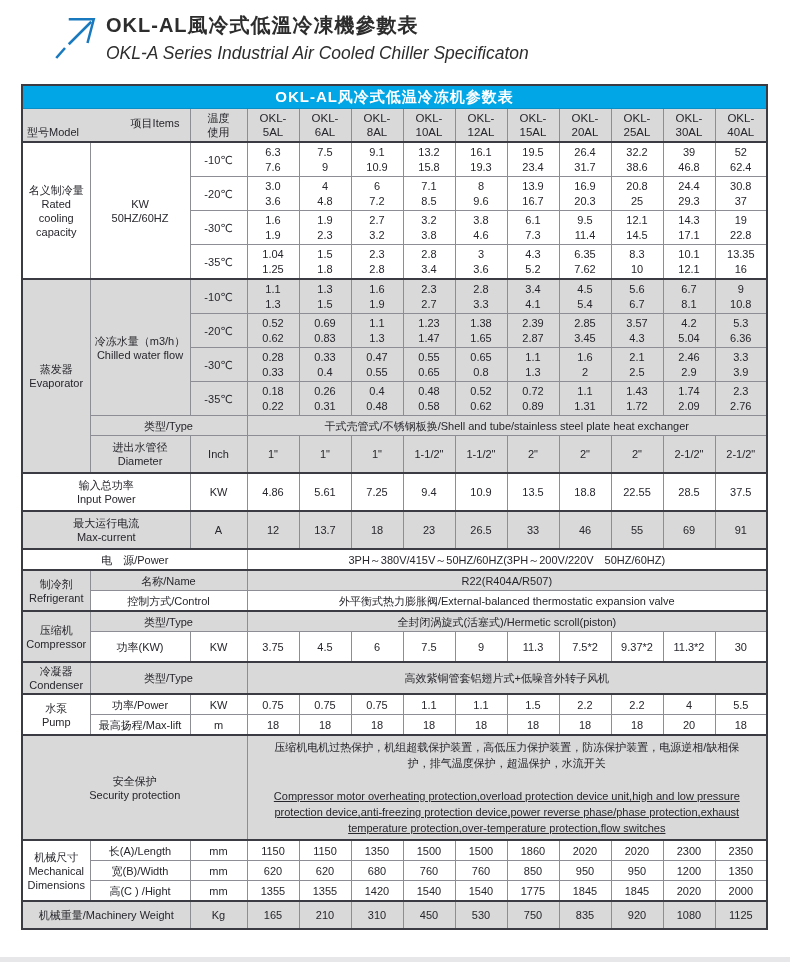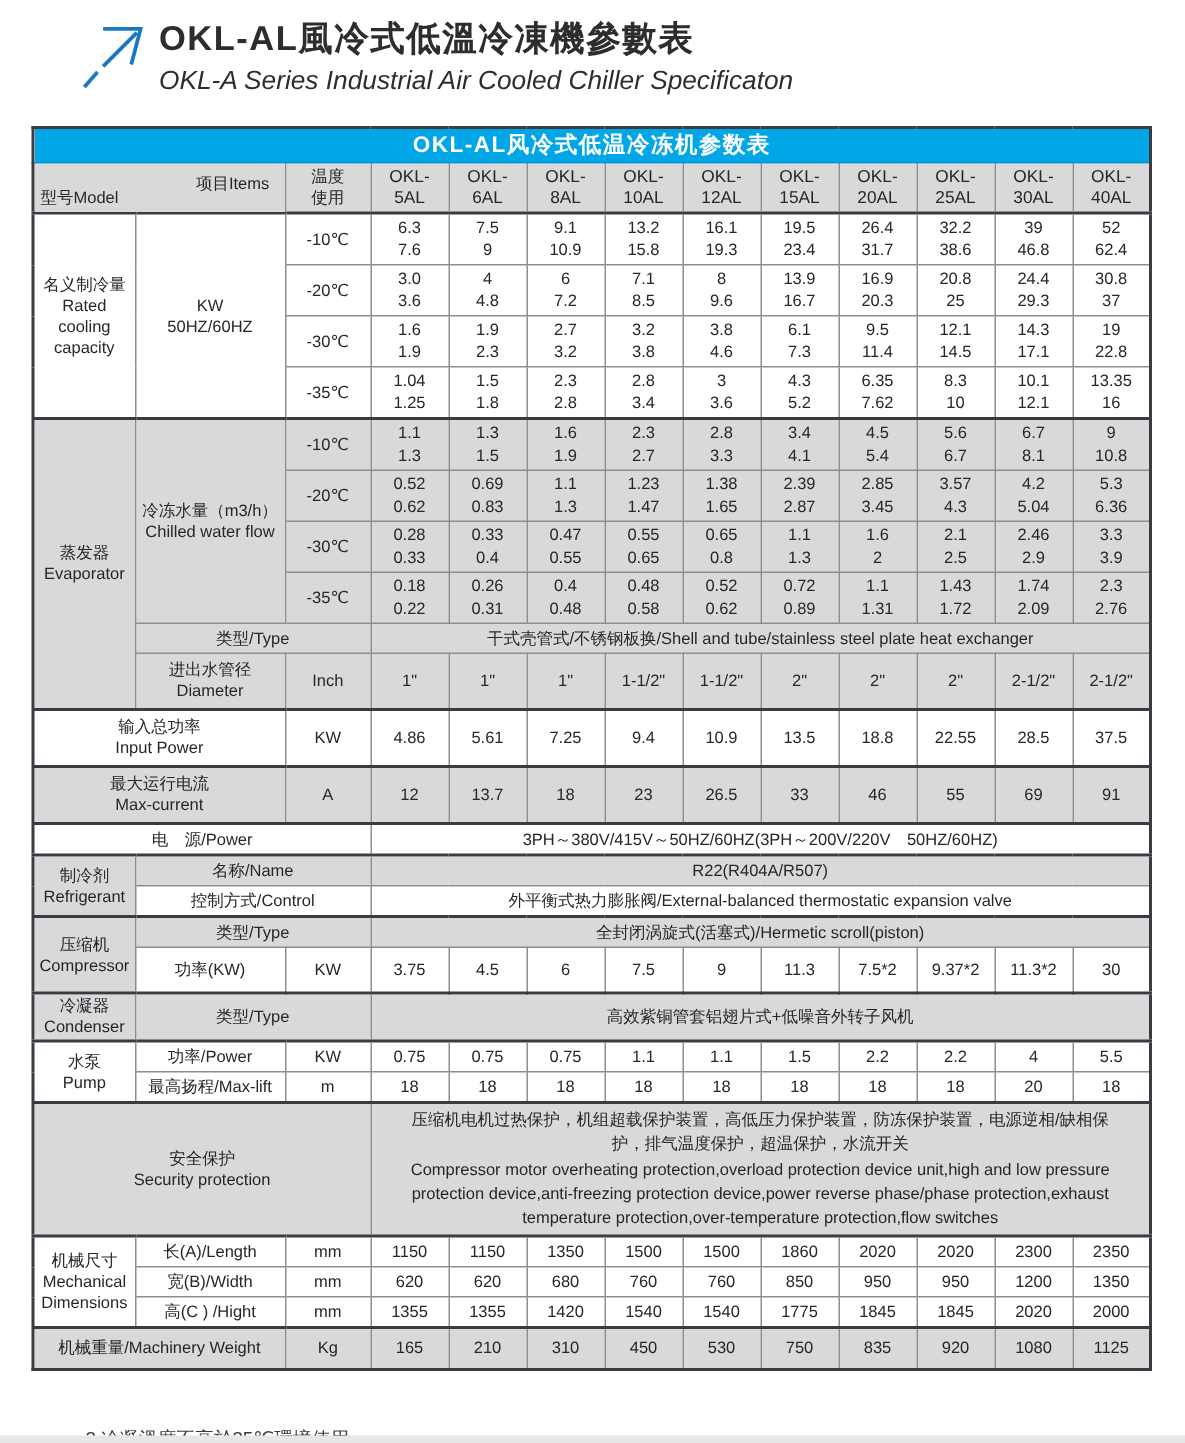--- a/index.html
+++ b/index.html
@@ -5,21 +5,21 @@
   html,body{margin:0;padding:0;}
   body{
     width:790px;height:962px;position:relative;background:#ffffff;
     font-family:"Liberation Sans","DejaVu Sans",sans-serif;
     color:#26262c;-webkit-font-smoothing:antialiased;
   }
   
   .page-header{position:relative;padding:10px 0 6px 0;height:68px;}
   .logo{position:absolute;left:50px;top:12px;width:50px;height:52px;}
   .titles{margin-left:106px;}
-  .title-cn{font-size:23px;font-weight:600;letter-spacing:1px;color:#2d2d2d;line-height:30px;}
+  .title-cn{font-size:20px;font-weight:600;letter-spacing:1px;color:#2d2d2d;line-height:30px;}
   .title-en{font-size:17.5px;font-weight:500;color:#2d2d2d;line-height:22px;margin-top:2px;font-style:italic;}
 
   
   table.spec{
     border-collapse:collapse;margin-left:21px;width:747px;table-layout:fixed;
     border:2px solid #3b3b44;
   }
   col.c1{width:68px;} col.c2{width:100px;} col.c3{width:57px;} col.cd{width:52px;}
   td{
     border:1px solid #8d8d96;text-align:center;vertical-align:middle;
@@ -47,21 +47,21 @@
   .diag{
     position:relative;padding:0;
     background:
       linear-gradient(to bottom right,
         rgba(0,0,0,0) 49.5%, #8d8d96 49.5%, #8d8d96 50.7%, rgba(0,0,0,0) 50.7%) #d9d9d9;
   }
   .diag .tl{position:absolute;left:4px;bottom:2px;font-size:11px;}
   .diag .br{position:absolute;right:10px;top:7px;font-size:11px;}
   .leftlab{font-size:11px;}
   .security-cell{text-align:center;padding:3px 20px;line-height:16px;}
-  .security-cell .en{margin-top:1px;}
+  .security-cell .en{margin-top:17px;text-decoration:underline;}
 
   
   .notes{margin:7px 0 0 30px;width:730px;font-size:12.5px;line-height:19px;color:#3a3a3a;}
   .notes .ind1{margin-left:27px;margin-top:36px;}
   .notes .ind2{margin-left:33px;}
   .page-bottom-strip{position:absolute;left:0;bottom:0;width:790px;height:5px;background:#e7e7ea;}
 </style>
 </head>
 <body>
 

